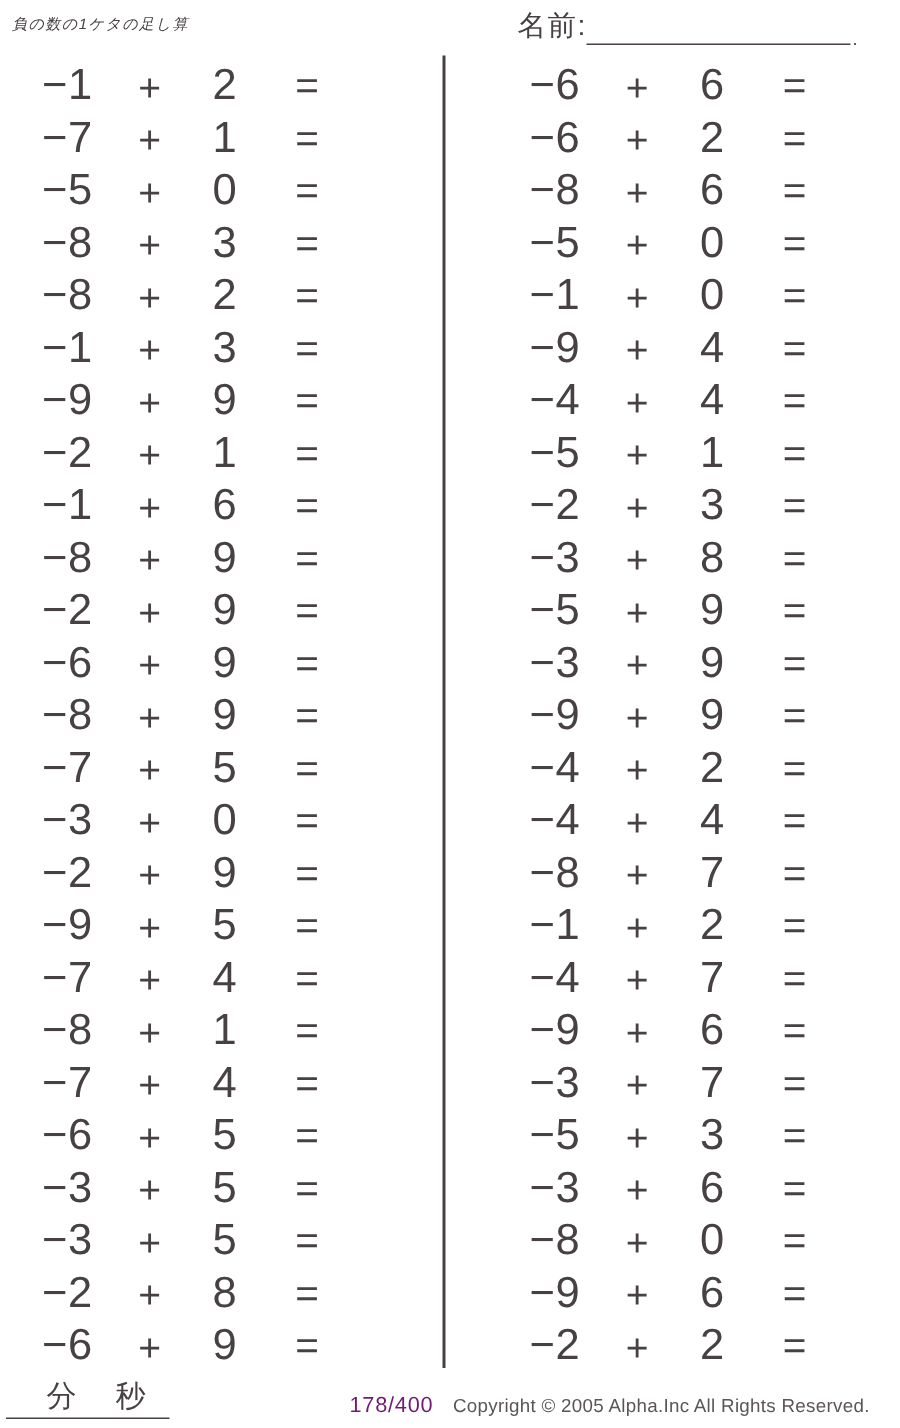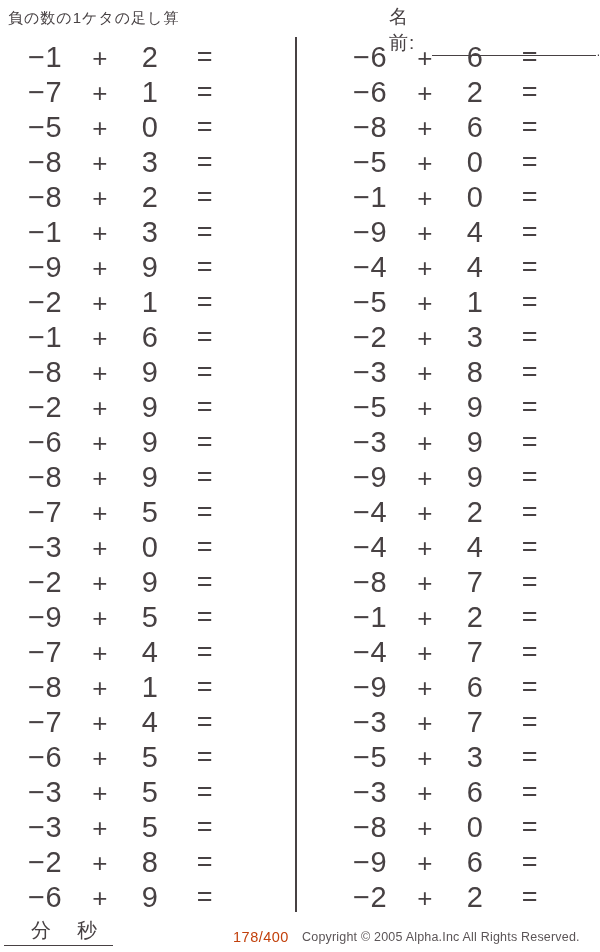--- a/index.html
+++ b/index.html
@@ -2,27 +2,27 @@
 <html><head>
 <meta charset="utf-8">
 <style>
   * { margin:0; padding:0; box-sizing:border-box; }
   html,body { background:#fff; }
   .page {
     position:relative; width:600px; height:952px; background:#ffffff;
     font-family:"Liberation Sans", sans-serif; color:#474143; overflow:hidden;
   }
   .title {
-    position:absolute; left:8px; top:9px; font-size:15px; letter-spacing:1px;
+    position:absolute; left:8px; top:9px; font-size:10px; letter-spacing:1px;font-style:italic;
   }
   .name-block {
     position:absolute; left:345px; top:4px; display:flex; align-items:flex-end;
     font-size:19px;
   }
-  .name-label { letter-spacing:1px;margin-left:44px; }
+  .name-label { letter-spacing:1px; }
   .name-line {
     display:inline-block; width:176px; height:24px;
     border-bottom:1.5px solid #474143;
   }
   .name-dot { font-size:12px; position:relative; top:3px; margin-left:1px; }
   .divider {
     position:absolute; left:295px; top:37px; width:2px; height:875px;
     background:#474143;
   }
   .col {
@@ -42,21 +42,21 @@
     font-size:20px; letter-spacing:1px;
   }
   .time-line {
     display:inline-flex; align-items:flex-end;
     border-bottom:1.5px solid #474143; padding-bottom:1px; height:26px;
   }
   .sp-a { display:inline-block; width:27px; }
   .sp-b { display:inline-block; width:25px; }
   .sp-c { display:inline-block; width:15px; }
   .page-num {
-    position:absolute; left:233px; top:929px; font-size:14.5px; color:#c2410c;
+    position:absolute; left:233px; top:929px; font-size:14.5px; color:#701a75;
     letter-spacing:0.5px;
   }
   .copyright {
     position:absolute; left:302px; top:930px; font-size:12.5px; color:#5b5557;
     letter-spacing:0.2px;
   }
 </style>
 </head>
 <body>
 

